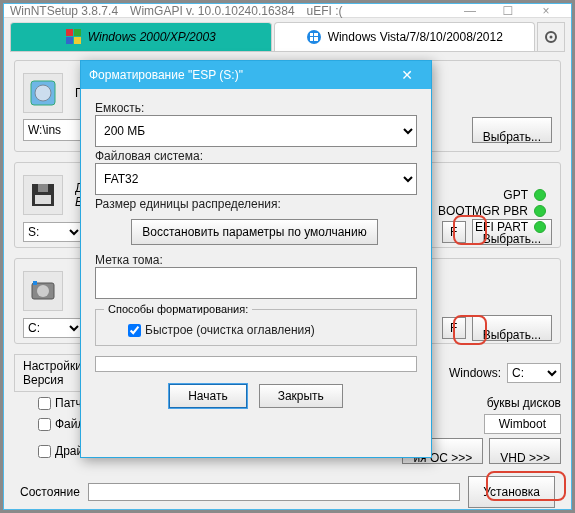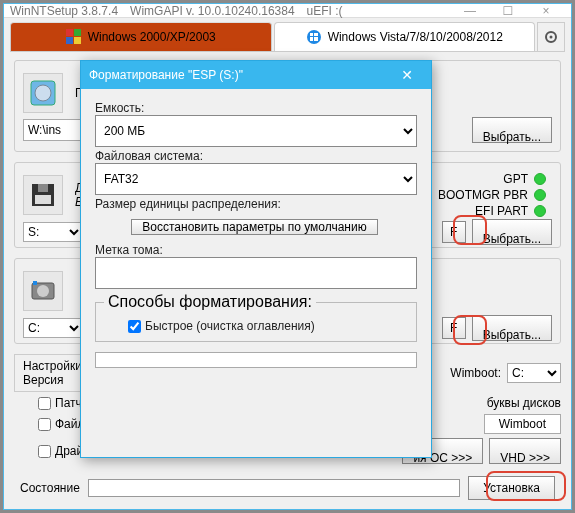--- a/index.html
+++ b/index.html
@@ -7,58 +7,58 @@
 
 .main-window { position: absolute; left: 3px; top: 3px; width: 569px; height: 507px; background: #f0f0f0; border: 1px solid #4fb8e8; }
 .main-titlebar { height: 14px; background: #fff; display: flex; align-items: center; padding: 0 6px; color: #999; border-bottom: 1px solid #ddd; }
 .main-titlebar .t1 { color: #777; font-size: 12px; }
 .main-titlebar .spacer { flex: 1; }
 .main-titlebar .win-btn { width: 38px; height: 22px; display: flex; align-items: center; justify-content: center; color: #999; }
 .main-titlebar .close { background: #d9534f00; }
 
 .tabs { display: flex; height: 30px; background: #f0f0f0; margin: 4px 6px 0 6px; border-bottom: 1px solid #ccc; }
 .tab { flex: 1; display: flex; align-items: center; justify-content: center; gap: 6px; border: 1px solid #ccc; border-bottom: none; background: #fff; border-radius: 4px 4px 0 0; margin-right: 2px; }
-.tab.inactive { background: #c2410c; border-top-color:#ddd; }
+.tab.inactive { background: #14b8a6; border-top-color:#ddd;font-style:italic; }
 .tab .flag { width:16px; height:16px; }
 .gear-tab { width: 28px; flex: none; display:flex; align-items:center; justify-content:center; border:1px solid #ccc; border-bottom:none; background:#f0f0f0; }
 
 .main-content { position: relative; padding: 8px 10px; }
 .section { border: 1px solid #ccc; border-radius: 3px; padding: 8px; margin-bottom: 10px; position: relative; }
 .row { display: flex; align-items: center; gap: 6px; margin-top: 4px; }
 .icon-box { width: 40px; height: 40px; background: #e8e8e8; border:1px solid #ccc; display:flex; align-items:center; justify-content:center; margin-right:6px; }
 input.path { flex:1; height:22px; border:1px solid #aaa; padding:0 4px; background:#fff; }
 button.browse { height:22px; padding:12px 10px; border:1px solid #888; background:linear-gradient(#fff,#e5e5e5); }
 button.fbtn { width:24px; height:22px; border:1px solid #888; background:linear-gradient(#fff,#e5e5e5); }
 
-.status-lights { position:absolute; right:14px; top:8px; text-align:center; font-size:11px; line-height:16px; }
+.status-lights { position:absolute; right:14px; top:24px; text-align:center; font-size:11px; line-height:16px; }
 .status-lights div { display:flex; align-items:center; justify-content:flex-end; gap:6px; }
 .dot { width:12px; height:12px; border-radius:50%; background: #2ecc40; display:inline-block; border:1px solid #27ae35; }
 
 .bottom-row { display:flex; gap:6px; align-items:center; margin-top:4px; flex-wrap: wrap; }
 .checkbox { display:flex; align-items:center; gap:4px;padding-left:24px; }
 .checkbox input { width:13px; height:13px; }
 select.small { height:20px; border:1px solid #aaa; background:#fff; }
 
 .state-row { display:flex; align-items:center; gap:8px; margin-top:8px; padding: 4px 6px; }
 .progress { flex:1; height:18px; border:1px solid #999; background:#fff; }
-.install-btn { height:24px; padding:0 14px; border:1px solid #888; background:linear-gradient(#fff,#e5e5e5); }
+.install-btn { height:32px; padding:0 14px; border:1px solid #888; background:linear-gradient(#fff,#e5e5e5); }
 
 .red-ring { border:2px solid #d43; border-radius:8px; position:absolute; pointer-events:none; }
 
 
 .dialog { position:absolute; left:80px; top:60px; width:352px; height:398px; background:#f0f0f0; border:1px solid #2aa8e0; box-shadow: 2px 3px 12px rgba(0,0,0,0.35); z-index:50; }
 .dlg-titlebar { height:28px; background:#39b7ee; color:#fff; display:flex; align-items:center; padding:0 8px; }
 .dlg-titlebar .spacer { flex:1; }
 .dlg-titlebar .x { width:32px; height:20px; display:flex; align-items:center; justify-content:center; color:#fff; font-size:14px; }
 .dlg-body { padding:10px 14px; display:flex; flex-direction:column; gap:0; }
 .dlg-body label { font-size:12px; color:#222; margin-top:2px; }
 .dlg-body select, .dlg-body input.txt { width:100%; height:32px; border:1px solid #888; background:#fff; padding:0 4px; }
-.dlg-body .restore { align-self:center; margin:8px 3px 6px 0; height:16px; padding:0 10px; border:1px solid #888; background:linear-gradient(#fff,#e5e5e5); }
+.dlg-body .restore { align-self:center; margin:8px 3px 6px 0; height:26px; padding:0 10px; border:1px solid #888; background:linear-gradient(#fff,#e5e5e5); }
 .dlg-body fieldset { border:1px solid #bbb; padding:6px 8px 8px 8px; margin-top:4px; }
-.dlg-body legend { font-size:16px; padding:0 4px; }
+.dlg-body legend { font-size:11px; padding:0 4px; }
 .dlg-progress { height:16px; border:1px solid #aaa; background:#fff; margin-top:10px; }
 .dlg-buttons { display:flex; gap:12px; justify-content:center; margin-top:12px; }
 .dlg-buttons button { height:24px; padding:0 18px; border:1px solid #888; background:linear-gradient(#fff,#e5e5e5); }
 .dlg-buttons button.primary { border:1px solid #1a6fb5; outline:1px solid #4aa3e8; }
 </style>
 </head>
 <body>
 
 <div class="main-window">
   <div class="main-titlebar">
@@ -173,21 +173,21 @@
         <button class="browse">Выбрать...</button>
       </div>
     </div>
 
     <div class="bottom-row">
       <div style="border:1px solid #ccc; padding:4px 8px;">
         <div>Настройки</div>
         <div>Версия</div>
       </div>
       <span style="flex:1"></span>
-      <span>Wimboot:</span>
+      <span>Windows:</span>
       <select class="small" style="width:54px"><option>C:</option></select>
     </div>
     <div class="bottom-row">
       <label class="checkbox">
           <input type="checkbox" style="">
           <span>Патч UxT</span>
         </label>
       <span style="flex:1"></span>
       <span>буквы дисков</span>
     </div>
@@ -245,14 +245,18 @@
     <fieldset>
       <legend>Способы форматирования:</legend>
       <label class="checkbox">
         <input type="checkbox" checked="" style="">
         <span>Быстрое (очистка оглавления)</span>
       </label>
     </fieldset>
 
     <div class="dlg-progress"></div>
 
+    <div class="dlg-buttons">
+      <button class="primary">Начать</button>
+      <button>Закрыть</button>
+    </div>
   </div>
 </div>
 
 </body></html>

